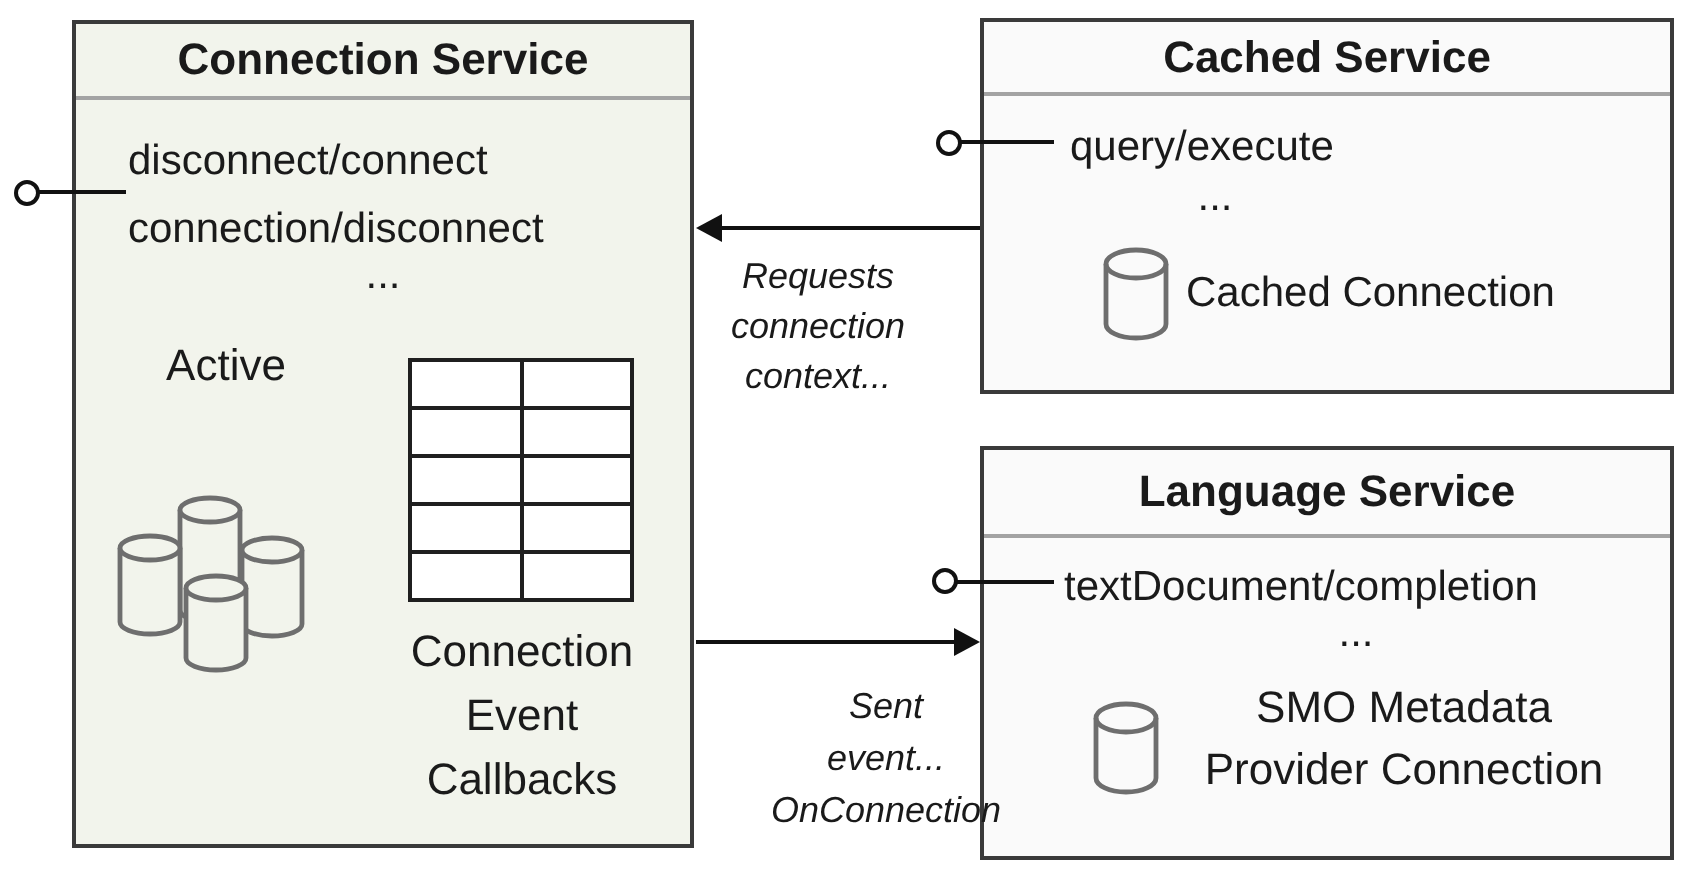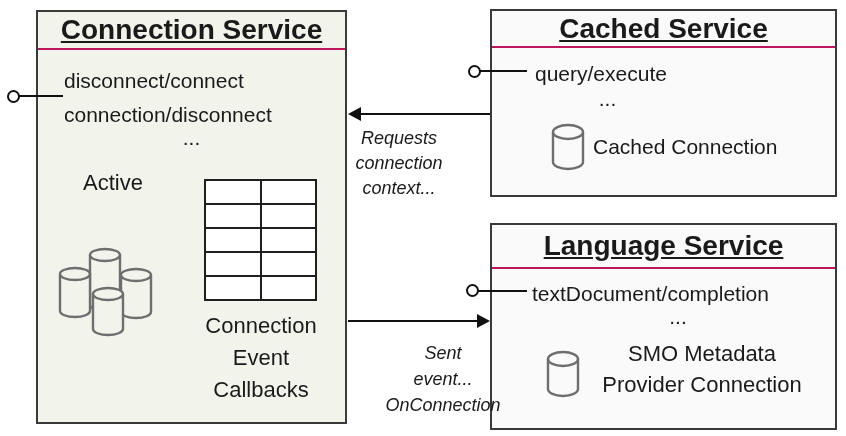--- a/index.html
+++ b/index.html
@@ -2,23 +2,23 @@
 <html><head>
 <meta charset="utf-8">
 <style>
   html,body{margin:0;padding:0;background:#fff;}
   .stage{
     position:relative;width:846px;height:436px;background:#ffffff;
     font-family:"Liberation Sans",sans-serif;color:#1a1a1a;overflow:hidden;
   }
   .box{position:absolute;box-sizing:border-box;border:2px solid #3a3a3a;}
   .box .hdr{
-    box-sizing:border-box;border-bottom:2px solid #be185d;
+    box-sizing:border-box;border-bottom:2px solid #a3a3a3;
     display:flex;align-items:center;justify-content:center;
-    font-weight:bold;font-size:28px;white-space:nowrap;text-decoration:underline;
+    font-weight:bold;font-size:22px;white-space:nowrap;
   }
   .abs{position:absolute;}
   .t{font-size:21px;white-space:nowrap;}
   .tc{text-align:center;}
   .lbl{font-size:22px;white-space:nowrap;text-align:center;}
   .annot{font-style:italic;font-size:18px;text-align:center;white-space:nowrap;}
   .hline{position:absolute;height:2px;background:#111;}
   .lolli{
     position:absolute;width:13px;height:13px;box-sizing:border-box;
     border:2px solid #111;border-radius:50%;background:#fff;
@@ -123,21 +123,21 @@
   <div class="lolli" style="left:7px;top:90px;"></div>
 
   <div class="hline" style="left:479px;top:70px;width:48px;"></div>
   <div class="lolli" style="left:468px;top:65px;"></div>
 
   <div class="hline" style="left:477px;top:290px;width:50px;"></div>
   <div class="lolli" style="left:466px;top:284px;"></div>
 
   <div class="hline" style="left:359px;top:113px;width:131px;"></div>
   <div class="ah-left" style="left:348px;top:107px;"></div>
-  <div class="abs annot" style="left:338px;top:126px;width:122px;line-height:25px;">
+  <div class="abs annot" style="left:348px;top:126px;width:122px;line-height:25px;">
     <div>Requests</div>
     <div>connection</div>
     <div>context...</div>
   </div>
 
   <div class="hline" style="left:348px;top:320px;width:131px;"></div>
   <div class="ah-right" style="left:477px;top:314px;"></div>
   <div class="abs annot" style="left:348px;top:340px;width:142px;line-height:26px;padding-left:24px;">
     <div>Sent</div>
     <div>event...</div>

